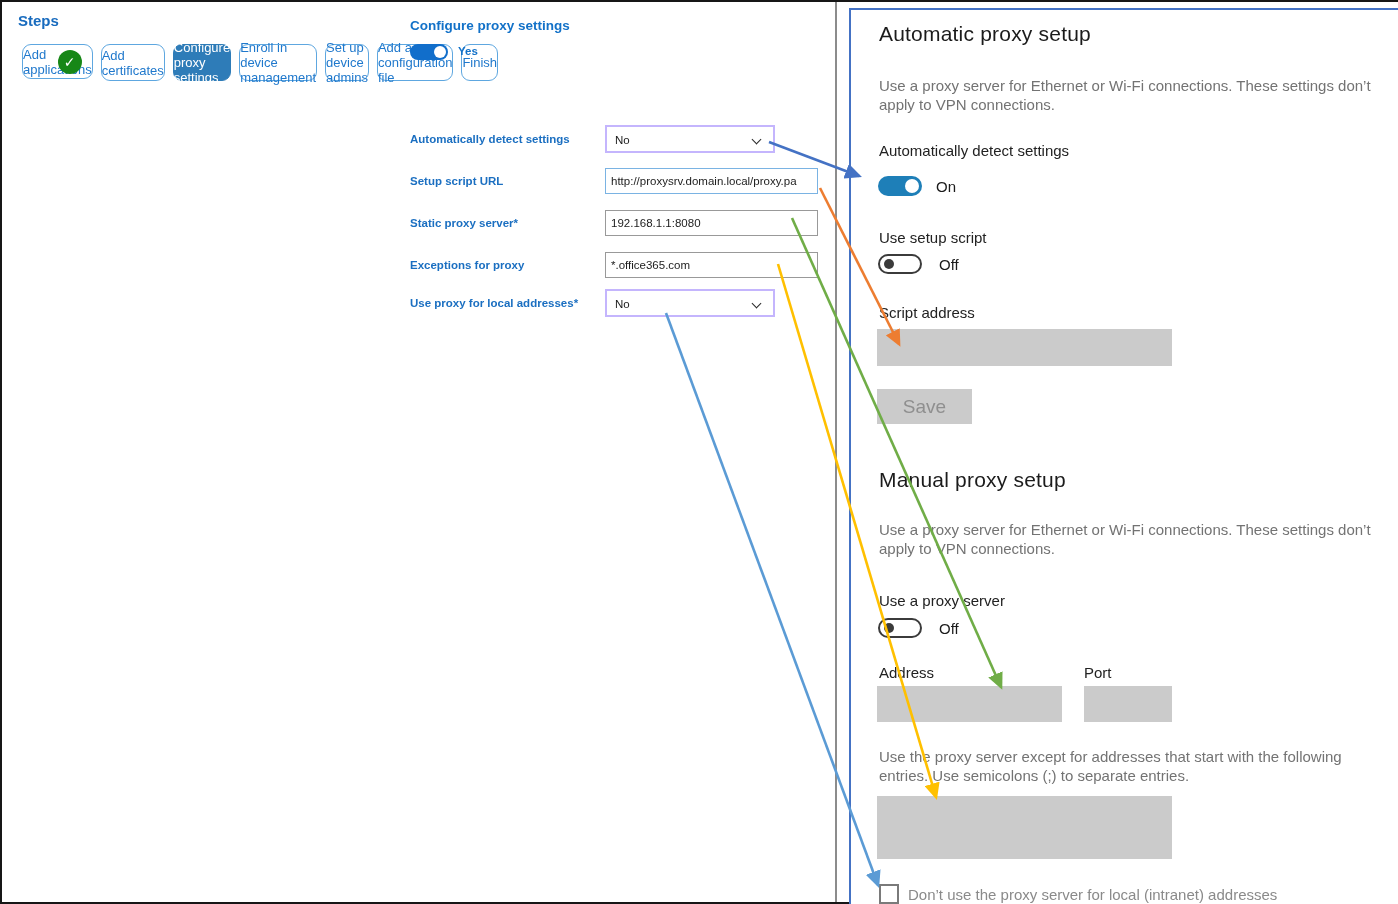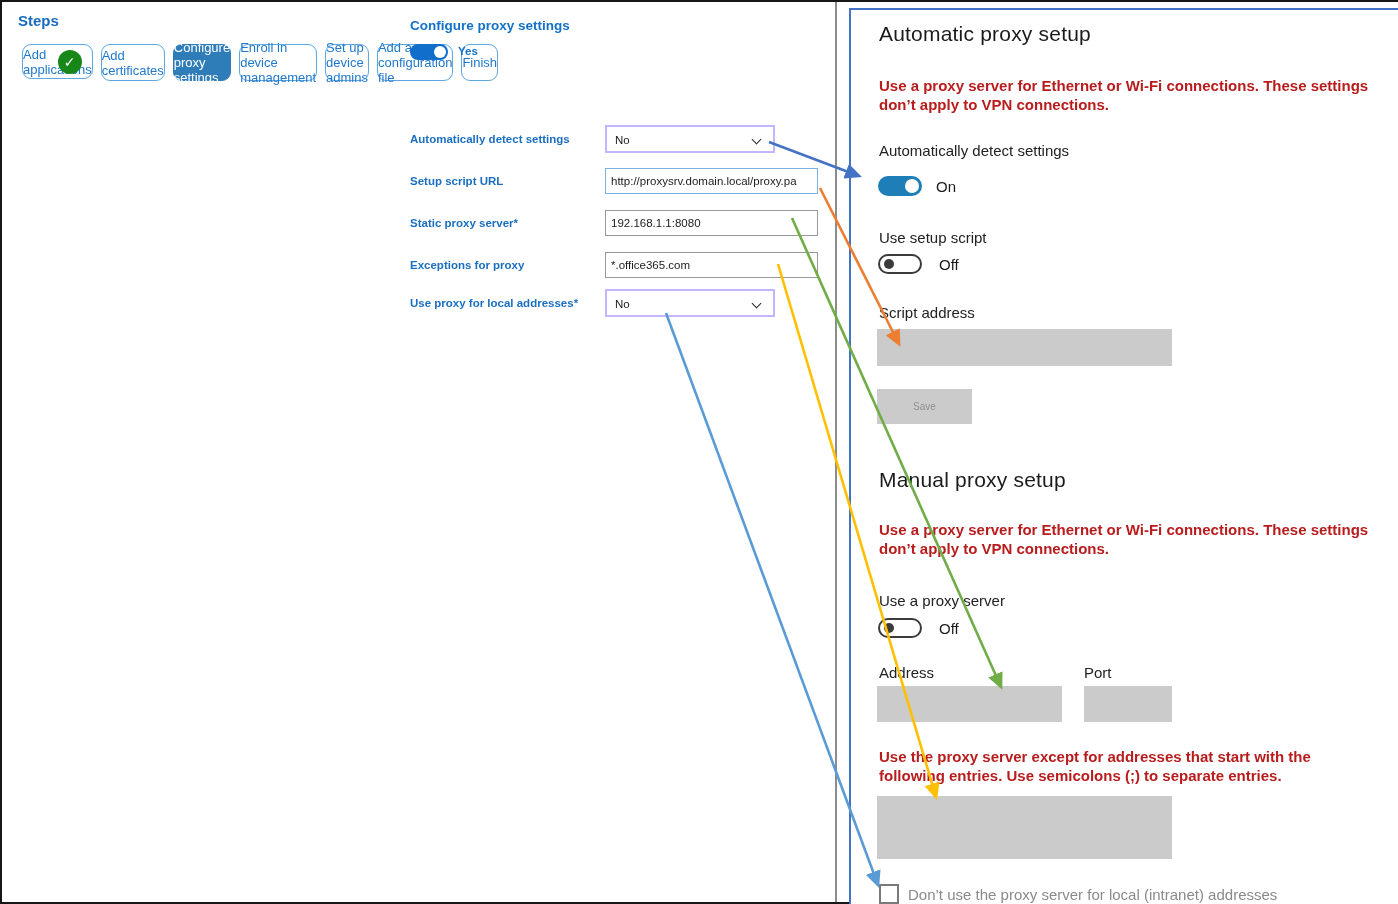--- a/index.html
+++ b/index.html
@@ -36,31 +36,31 @@
   .select { width:170px; height:28px; border:2px solid #c4b5fd; line-height:26px; padding:0 8px; cursor:pointer; }
   .chev { position:absolute; right:13px; top:9px; width:7px; height:7px; border-right:1.6px solid #2a2a2a;
           border-bottom:1.6px solid #2a2a2a; transform:rotate(45deg); }
   .tinput { width:213px; border:1px solid #999; line-height:24px; padding:0 5px; white-space:nowrap; overflow:hidden; }
   .tinput.hl { border:1px solid #7ab3e3; }
 
   
   .panel { position:absolute; left:849px; top:8px; width:560px; height:916px; background:#fff;
            border:2px solid #4472c4; z-index:4; }
   .panel h1 { position:absolute; left:28px; font-size:21px; font-weight:400; color:#1b1b1b; letter-spacing:.2px; }
-  .panel p  { position:absolute; left:28px; font-size:15px; color:#b91c1c; line-height:19px;font-weight:bold; }
+  .panel p  { position:absolute; left:28px; font-size:15px; color:#737373; line-height:19px; }
   .panel .lab { position:absolute; left:28px; font-size:15px; color:#222; }
   .tglw { position:absolute; left:27px; width:44px; height:20px; border-radius:10px; cursor:pointer; }
   .tglw.on { background:#1e7fb8; }
   .tglw.on .knob { position:absolute; right:3px; top:3px; width:14px; height:14px; border-radius:50%; background:#fff; }
   .tglw.off { background:#fff; border:2px solid #3b3b3b; }
   .tglw.off .knob { position:absolute; left:4px; top:3px; width:10px; height:10px; border-radius:50%; background:#3b3b3b; }
   .tstate { position:absolute; font-size:15px; color:#1b1b1b; }
   .gbox { position:absolute; background:#cbcbcb; }
   .savebtn { position:absolute; left:26px; width:95px; height:35px; background:#cbcbcb; border:none;
-             color:#8f8f8f; font-size:10px; font-family:inherit; cursor:pointer; }
+             color:#8f8f8f; font-size:19px; font-family:inherit; cursor:pointer; }
   .cbx { position:absolute; left:28px; width:20px; height:20px; border:2px solid #7a7a7a; background:#fff; cursor:pointer; }
   .cbx-label { position:absolute; left:57px; font-size:15px; color:#8a8a8a; white-space:nowrap; }
 
   
   #arrows { position:absolute; inset:0; z-index:6; pointer-events:none; }
 </style>
 </head>
 <body>
 
 <div id="app">

